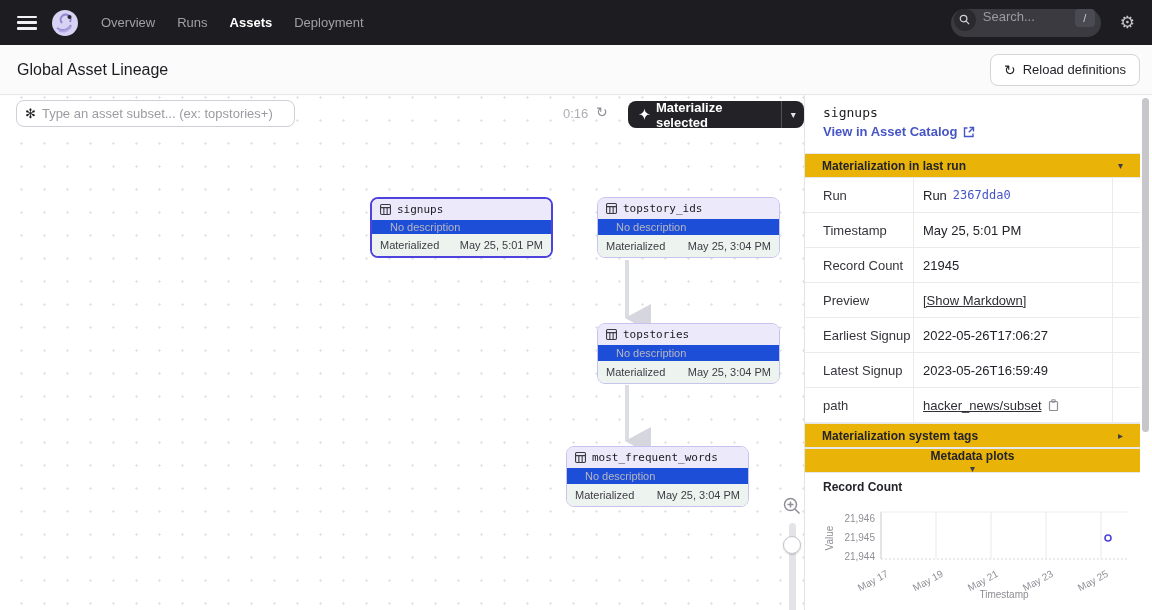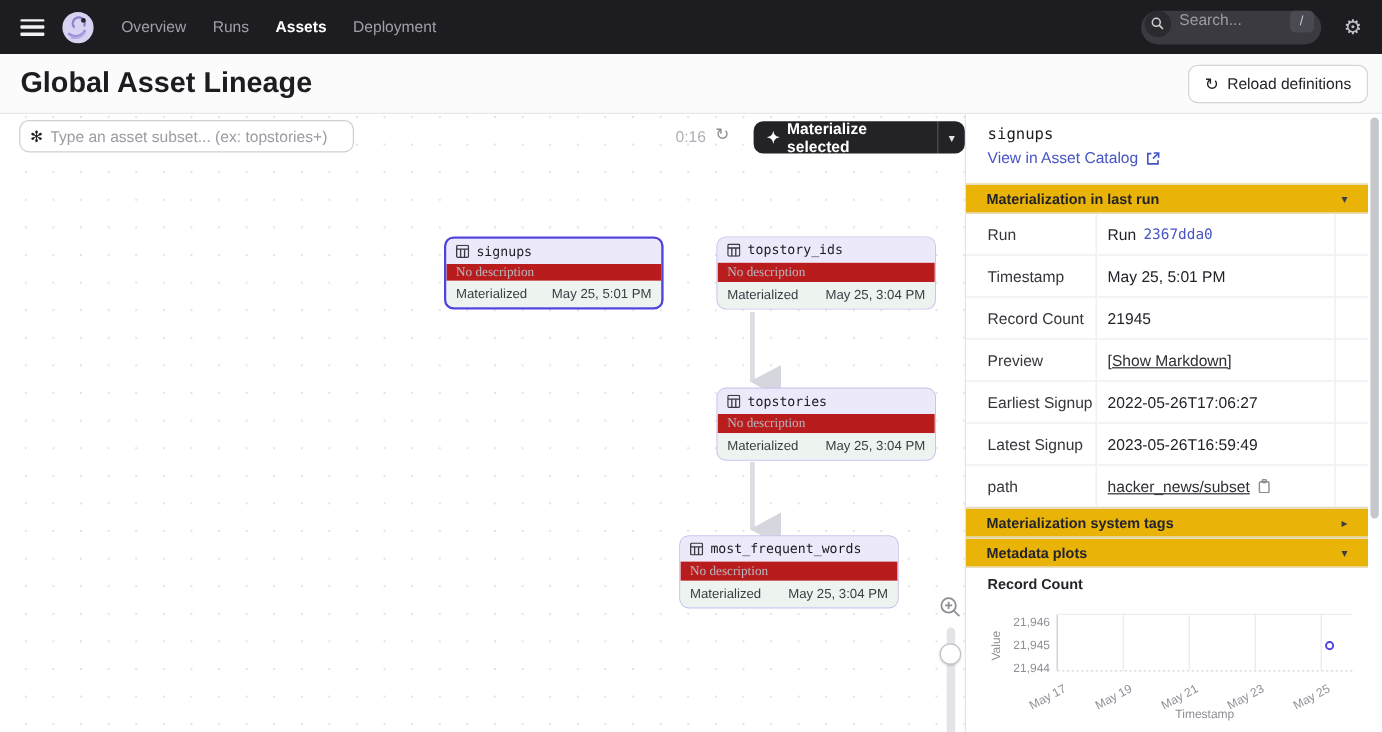--- a/index.html
+++ b/index.html
@@ -18,21 +18,21 @@
   .nav-right { margin-left:auto; display:flex; align-items:center; }
   .searchpill { width:150px; height:28px; background:#3a3a40; border-radius:15px; display:flex; align-items:flex-start; padding:0 6px 0 3px; }
   .search-circle { width:22px; height:22px; border-radius:50%; background:#2a2a2f; display:flex; align-items:center; justify-content:center; flex:0 0 auto; }
   .searchpill input { flex:1; min-width:0; background:transparent; border:none; outline:none; color:#cfcfd4; font-size:13px; margin-left:7px; font-family:"Liberation Sans",sans-serif; }
   .searchpill input::placeholder { color:#9b9ba3; }
   .slash-badge { flex:0 0 auto; width:20px; height:18px; background:#4a4a52; color:#c9c9cf; border-radius:4px; font-size:11px; display:flex; align-items:center; justify-content:center; }
   .gear { margin:0 17px 0 19px; color:#c2c2c8; font-size:17px; line-height:1; cursor:pointer; }
 
   
   .pagehead { position:absolute; left:0; top:45px; width:1152px; height:50px; background:#fbfbfc; border-bottom:1px solid #e7e7ea; display:flex; align-items:center; }
-  .pagetitle { font-size:24px; font-weight:bold; color:#1c1c21; margin-left:17px; }
+  .pagetitle { font-size:16px; font-weight:normal; color:#1c1c21; margin-left:17px; }
   .reload-btn { margin-left:auto; margin-right:12px; height:32px; background:#fff; border:1px solid #d4d4d9; border-radius:8px; display:flex; align-items:center; gap:7px; padding:0 13px; font-size:13px; color:#23232a; cursor:pointer; }
   .reload-glyph { font-size:14px; color:#23232a; }
 
   
   .graph { position:absolute; left:0; top:95px; width:805px; height:515px; background:#fff; border-right:1px solid #e4e4e8;
            background-image:radial-gradient(circle, #e3e3e8 1.2px, transparent 1.3px); background-size:23px 23px; background-position:10px 14px; }
   .filterbox { position:absolute; left:16px; top:5px; width:279px; height:27px; background:#fff; border:1px solid #cfcfd6; border-radius:8px; display:flex; align-items:center; padding:0 8px; gap:6px; }
   .filterbox .ast { color:#1d1d21; font-size:13px; }
   .filterbox input { flex:1; min-width:0; border:none; outline:none; font-size:13px; color:#23232a; background:transparent; font-family:"Liberation Sans",sans-serif; }
   .filterbox input::placeholder { color:#9b9ba3; }
@@ -40,33 +40,33 @@
   .timer-refresh { position:absolute; left:596px; top:9px; font-size:14px; color:#8e8e96; cursor:pointer; }
   .mat-btn { position:absolute; left:628px; top:6px; height:27px; background:#232327; border-radius:8px; display:flex; align-items:stretch; color:#fff; cursor:pointer; }
   .mat-main { display:flex; align-items:center; gap:6px; padding:0 11px; font-size:13px; font-weight:bold; }
   .mat-caret { width:24px; display:flex; align-items:center; justify-content:center; border-left:1px solid rgba(255,255,255,0.22); font-size:10px; color:#e6e6ea; }
   .spark { font-size:13px; color:#fff; }
 
   .node { position:absolute; width:183px; height:61px; background:#fff; border:1px solid #c7c3ee; border-radius:8px; overflow:hidden; display:flex; flex-direction:column; cursor:pointer; }
   .node.selected { border:2px solid #4f43dd; }
   .node-header { height:21px; background:#ebe9fa; display:flex; align-items:center; gap:6px; padding:0 8px; }
   .node-name { font-family:"DejaVu Sans Mono", monospace; font-size:11px; color:#1b1b1f; }
-  .node-desc { flex:1; display:flex; align-items:center; padding:0 8px; font-size:11px; color:#b7b7bf; background:#b91c1c;font-family:Liberation Serif, serif; }
+  .node-desc { flex:1; display:flex; align-items:center; padding:0 18px; font-size:11px; color:#b7b7bf; background:#1d4ed8; }
   .node-footer { height:20px; background:#edf3ee; display:flex; align-items:center; justify-content:space-between; padding:11px 8px; font-size:11px; color:#3c3c44; }
 
   .edges { position:absolute; left:0; top:0; width:805px; height:515px; pointer-events:none; }
 
   .zoomctl { position:absolute; color:#8e8e96; }
   .slider-track { position:absolute; left:789px; top:428px; width:7px; height:120px; background:#e3e3e8; border-radius:4px; cursor:pointer; }
   .slider-handle { position:absolute; left:783px; top:441px; width:18px; height:18px; background:#fff; border:1px solid #c3c3ca; border-radius:50%; box-shadow:0 1px 2px rgba(0,0,0,0.15); cursor:grab; }
 
   
   .sidebar { position:absolute; left:805px; top:95px; width:335px; height:515px; background:#fff; }
   .sb-asset-name { position:absolute; left:18px; top:10px; font-family:"DejaVu Sans Mono", monospace; font-size:13px; color:#1c1c21; }
-  .sb-catalog { position:absolute; left:18px; top:29px; font-size:13px; color:#4655c4; display:flex; align-items:center; gap:6px; cursor:pointer; }
+  .sb-catalog { position:absolute; left:18px; top:29px; font-size:13px; color:#4655c4; display:flex; align-items:center; gap:6px; cursor:pointer;font-weight:bold; }
   .sb-sechead { position:absolute; left:0; width:335px; height:25px; border-top:1px solid #e7e7ea; border-bottom:1px solid #e7e7ea; display:flex; align-items:center; justify-content:space-between; padding:0 17px; cursor:pointer; background:#eab308; }
   .sb-sechead .t { font-size:12px; font-weight:bold; color:#23232a; }
   .sb-sechead .c { font-size:10px; color:#3c3c44; }
   .sb-table { position:absolute; left:0; top:83px; width:335px; }
   .trow { display:grid; grid-template-columns:108px 199px 28px; height:35px; border-bottom:1px solid #ebebee; }
   .tlabel { display:flex; align-items:center; padding-left:18px; font-size:13px; color:#35353c; }
   .tvalue { display:flex; align-items:center; padding-left:9px; font-size:13px; color:#22222a; border-left:1px solid #ebebee; gap:6px; }
   .tpad { border-left:1px solid #ebebee; }
   .mono-link { font-family:"DejaVu Sans Mono", monospace; font-size:12px; color:#4655c4; cursor:pointer; }
   .ulink { text-decoration:underline; color:#2e2e35; cursor:pointer; }
@@ -290,21 +290,21 @@
           </svg>
         </div>
         <div class="tpad"></div>
       </div>
     </div>
 
     <div class="sb-sechead" style="top:328px;">
       <span class="t">Materialization system tags</span>
       <span class="c">▸</span>
     </div>
-    <div class="sb-sechead" style="top:353px;">
+    <div class="sb-sechead" style="top:353px;flex-direction:column;">
       <span class="t">Metadata plots</span>
       <span class="c">▾</span>
     </div>
 
     <span class="sb-plot-title">Record Count</span>
 
     <svg class="chart" width="335" height="112" viewBox="0 0 335 112" font-family="Liberation Sans, sans-serif">
 
       <line x1="76" y1="14" x2="76" y2="61" stroke="#c9c9ce" stroke-width="1"></line>
       <line x1="131" y1="14" x2="131" y2="61" stroke="#e9e9ed" stroke-width="1"></line>

